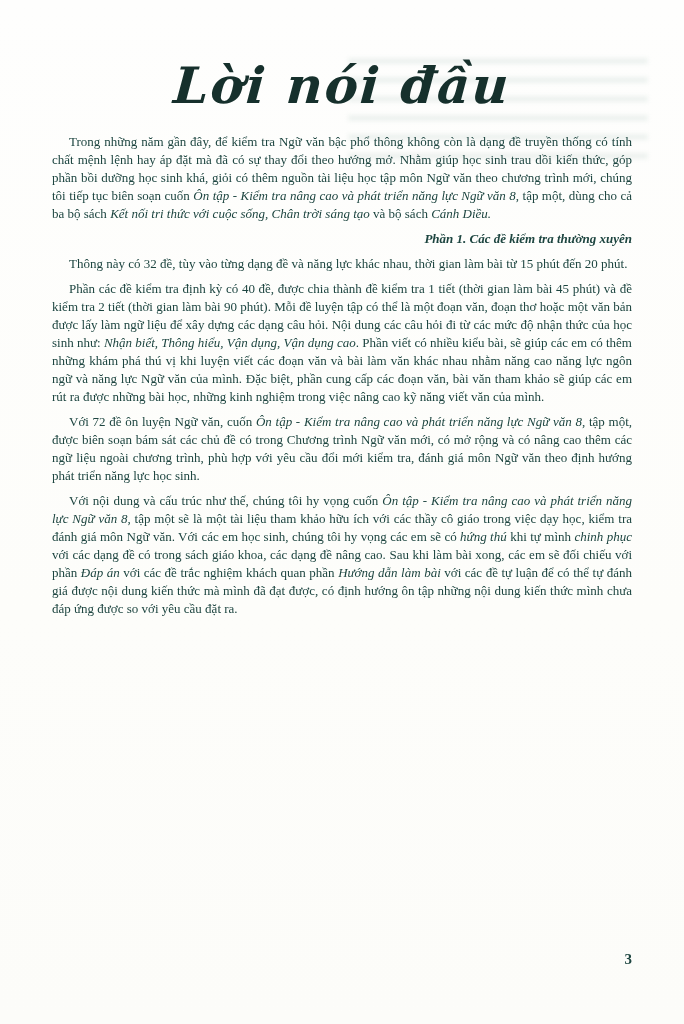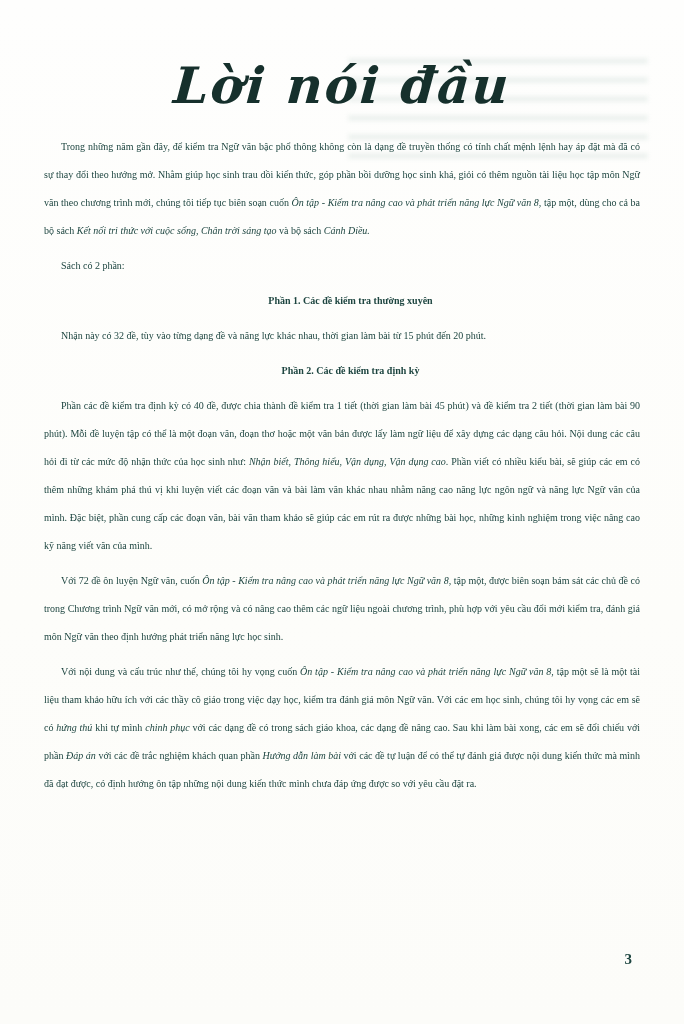--- a/index.html
+++ b/index.html
@@ -36,51 +36,50 @@
     font-style: italic;
     font-weight: bold;
     font-size: 50px;
     letter-spacing: 2px;
     color: var(--title, #16302c);
     margin: 0 0 18px 0;
     transform: skewX(-4deg);
   }
   .content { position: relative; }
   .content p {
-    margin: 7px 0;
-    font-size: 10px;
-    line-height: 28px;
+    margin: 7px 8px;
+    font-size: 13px;
+    line-height: 18px;
     text-align: justify;
     text-indent: 17px;
     color: var(--text, #1d4540);
   }
   .content p.heading {
     font-weight: bold;
-    text-align: center;
+    text-align: right;
+    font-style: italic;
   }
   .content span.b { font-weight: normal; }
   .content span.i { font-style: italic; }
   .pageno {
     position: absolute;
     right: 52px; bottom: 56px;
     font-size: 15px;
     font-weight: bold;
     color: var(--text, #1d4540);
   }
 </style>
 </head>
 <body>
 
 <div class="page">
   <div class="bleed"></div>
   <h1 class="title">Lời nói đầu</h1>
   <div class="content">
       <p class="body"><span>Trong những năm gần đây, để kiểm tra Ngữ văn bậc phổ thông không còn là dạng đề truyền thống có tính chất mệnh lệnh hay áp đặt mà đã có sự thay đổi theo hướng mở. Nhằm giúp học sinh trau dồi kiến thức, góp phần bồi dưỡng học sinh khá, giỏi có thêm nguồn tài liệu học tập môn Ngữ văn theo chương trình mới, chúng tôi tiếp tục biên soạn cuốn </span><span class="i">Ôn tập - Kiểm tra nâng cao và phát triển năng lực Ngữ văn 8</span><span>, tập một, dùng cho cả ba bộ sách </span><span class="i">Kết nối tri thức với cuộc sống, Chân trời sáng tạo</span><span> và bộ sách </span><span class="i">Cánh Diều.</span></p>
-      <p class="body"><span>Sách có 2 phần:</span></p>
       <p class="heading"><span>Phần 1. Các đề kiểm tra thường xuyên</span></p>
-      <p class="body"><span>Nhận này có </span><span class="b">32 đề</span><span>, tùy vào từng dạng đề và năng lực khác nhau, thời gian làm bài từ 15 phút đến 20 phút.</span></p>
-      <p class="heading"><span>Phần 2. Các đề kiểm tra định kỳ</span></p>
+      <p class="body"><span>Thông này có </span><span class="b">32 đề</span><span>, tùy vào từng dạng đề và năng lực khác nhau, thời gian làm bài từ 15 phút đến 20 phút.</span></p>
       <p class="body"><span>Phần các đề kiểm tra định kỳ có </span><span class="b">40 đề,</span><span> được chia thành đề kiểm tra 1 tiết (thời gian làm bài 45 phút) và đề kiểm tra 2 tiết (thời gian làm bài 90 phút). Mỗi đề luyện tập có thể là một đoạn văn, đoạn thơ hoặc một văn bản được lấy làm ngữ liệu để xây dựng các dạng câu hỏi. Nội dung các câu hỏi đi từ các mức độ nhận thức của học sinh như: </span><span class="i">Nhận biết, Thông hiểu, Vận dụng, Vận dụng cao</span><span>. Phần viết có nhiều kiểu bài, sẽ giúp các em có thêm những khám phá thú vị khi luyện viết các đoạn văn và bài làm văn khác nhau nhằm năng cao năng lực ngôn ngữ và năng lực Ngữ văn của mình. Đặc biệt, phần cung cấp các đoạn văn, bài văn tham khảo sẽ giúp các em rút ra được những bài học, những kinh nghiệm trong việc nâng cao kỹ năng viết văn của mình.</span></p>
       <p class="body"><span>Với </span><span class="b">72 đề</span><span> ôn luyện Ngữ văn, cuốn </span><span class="i">Ôn tập - Kiểm tra nâng cao và phát triển năng lực Ngữ văn 8</span><span>, tập một, được biên soạn bám sát các chủ đề có trong Chương trình Ngữ văn mới, có mở rộng và có nâng cao thêm các ngữ liệu ngoài chương trình, phù hợp với yêu cầu đổi mới kiểm tra, đánh giá môn Ngữ văn theo định hướng phát triển năng lực học sinh.</span></p>
       <p class="body"><span>Với nội dung và cấu trúc như thế, chúng tôi hy vọng cuốn </span><span class="i">Ôn tập - Kiểm tra nâng cao và phát triển năng lực Ngữ văn 8</span><span>, tập một sẽ là một tài liệu tham khảo hữu ích với các thầy cô giáo trong việc dạy học, kiểm tra đánh giá môn Ngữ văn. Với các em học sinh, chúng tôi hy vọng các em sẽ có </span><span class="i">hứng thú</span><span> khi tự mình </span><span class="i">chinh phục</span><span> với các dạng đề có trong sách giáo khoa, các dạng đề nâng cao. Sau khi làm bài xong, các em sẽ đối chiếu với phần </span><span class="i">Đáp án</span><span> với các đề trắc nghiệm khách quan phần </span><span class="i">Hướng dẫn làm bài</span><span> với các đề tự luận để có thể tự đánh giá được nội dung kiến thức mà mình đã đạt được, có định hướng ôn tập những nội dung kiến thức mình chưa đáp ứng được so với yêu cầu đặt ra.</span></p>
     </div>
   <div class="pageno">3</div>
 </div>
 
 </body></html>

